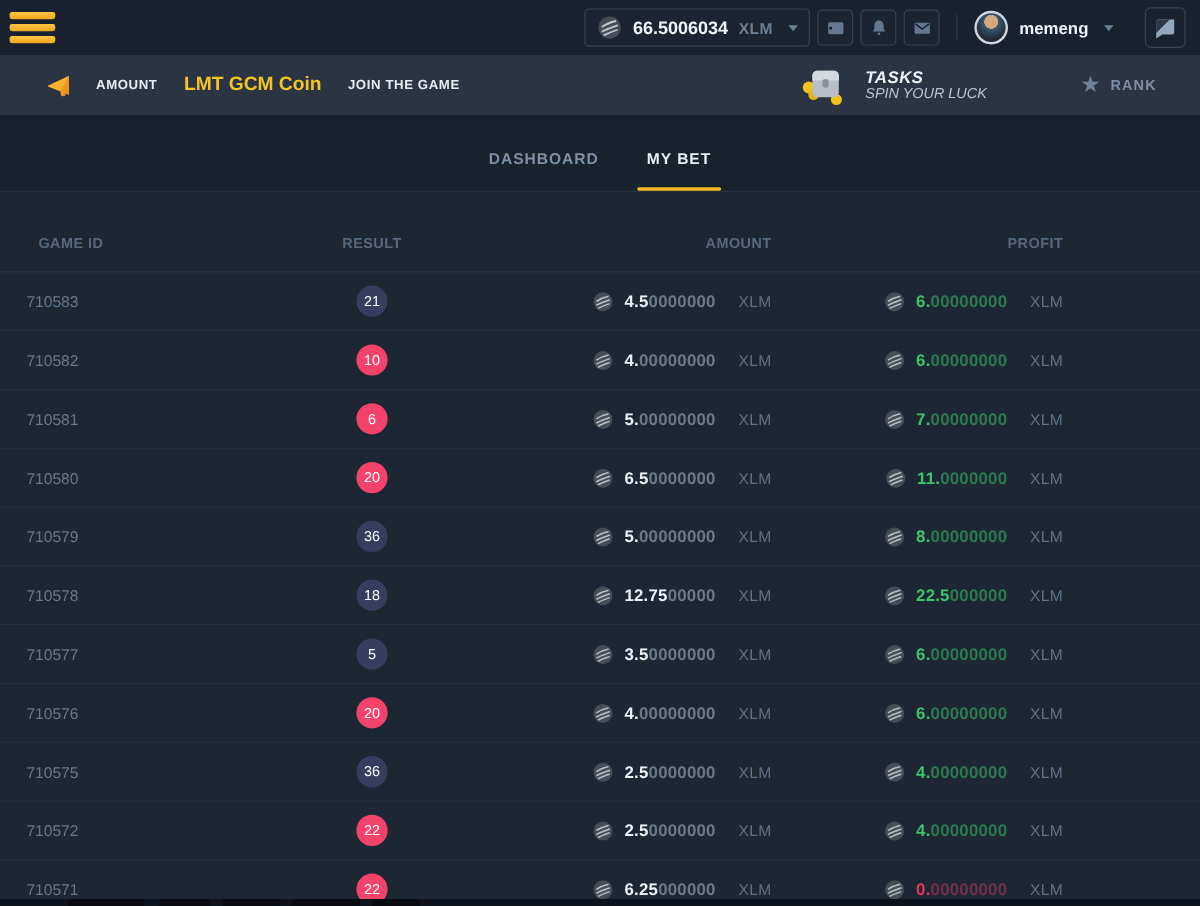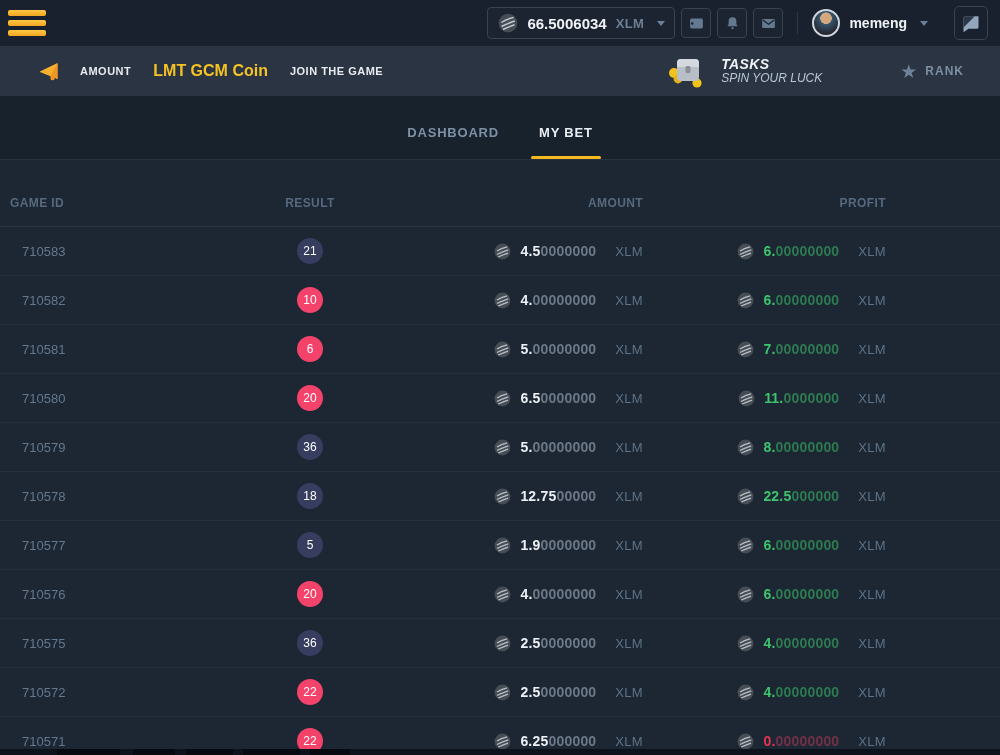--- a/index.html
+++ b/index.html
@@ -53,21 +53,21 @@
   .tab { position:relative; padding:0 2px 19px; font-size:13px; font-weight:700;
          letter-spacing:.8px; color:#7d90a5; cursor:pointer; }
   .tab.active { color:#e9eef3; }
   .tab.active::after { content:""; position:absolute; left:-6px; right:-6px; bottom:0;
                        height:3px; border-radius:2px; background:#f5b81f; }
 
   
   .grid-row { display:grid; grid-template-columns:285px 50px 308px 243px 114px; align-items:center; }
   .thead { height:67px; padding-top:20px; border-bottom:1px solid #2a3542; }
   .th { font-size:12px; font-weight:700; color:#56697e; letter-spacing:.4px; }
-  .th.c-gameid { padding-left:10px; }
+  .th.c-gameid { padding-left:32px; }
   .th.c-result { text-align:center; }
   .th.c-amount, .th.c-profit { text-align:right; }
 
   .trow { height:49px; border-bottom:1px solid #26303d; }
   .cell-gameid { padding-left:22px; font-size:13px; color:#64788e; }
   .cell-result { display:flex; justify-content:center; }
   .badge { min-width:26px; height:26px; border-radius:50%; padding:0 4px; display:flex;
            align-items:center; justify-content:center; font-size:12px; font-weight:400; color:#fff; }
   .badge.navy { background:#363d5e; }
   .badge.pink { background:#f4436b; }
@@ -393,21 +393,21 @@
     </div>
     <div class="cell-money">
       <svg class="coin-icon" viewBox="0 0 20 20">
         <circle cx="10" cy="10" r="9.3" fill="#474d55"></circle>
         <g stroke="#b9bfc6" stroke-width="1.5" fill="none">
           <path d="M3.5 9.5 C7 7,11 5.5,15.5 4.5"></path>
           <path d="M3.5 13.5 C8 11,12.5 9.5,16.8 8"></path>
           <path d="M5 16.5 C9 14.5,13 13,16.5 11.8"></path>
         </g>
       </svg>
-      <span class="num"><span class="amount-main">1.9</span><span class="amount-zeros">0000000</span></span>
+      <span class="num"><span class="amount-main">3.5</span><span class="amount-zeros">0000000</span></span>
       <span class="xlm-label">XLM</span>
     </div>
     <div class="cell-money">
       <svg class="coin-icon" viewBox="0 0 20 20">
         <circle cx="10" cy="10" r="9.3" fill="#474d55"></circle>
         <g stroke="#b9bfc6" stroke-width="1.5" fill="none">
           <path d="M3.5 9.5 C7 7,11 5.5,15.5 4.5"></path>
           <path d="M3.5 13.5 C8 11,12.5 9.5,16.8 8"></path>
           <path d="M5 16.5 C9 14.5,13 13,16.5 11.8"></path>
         </g>

